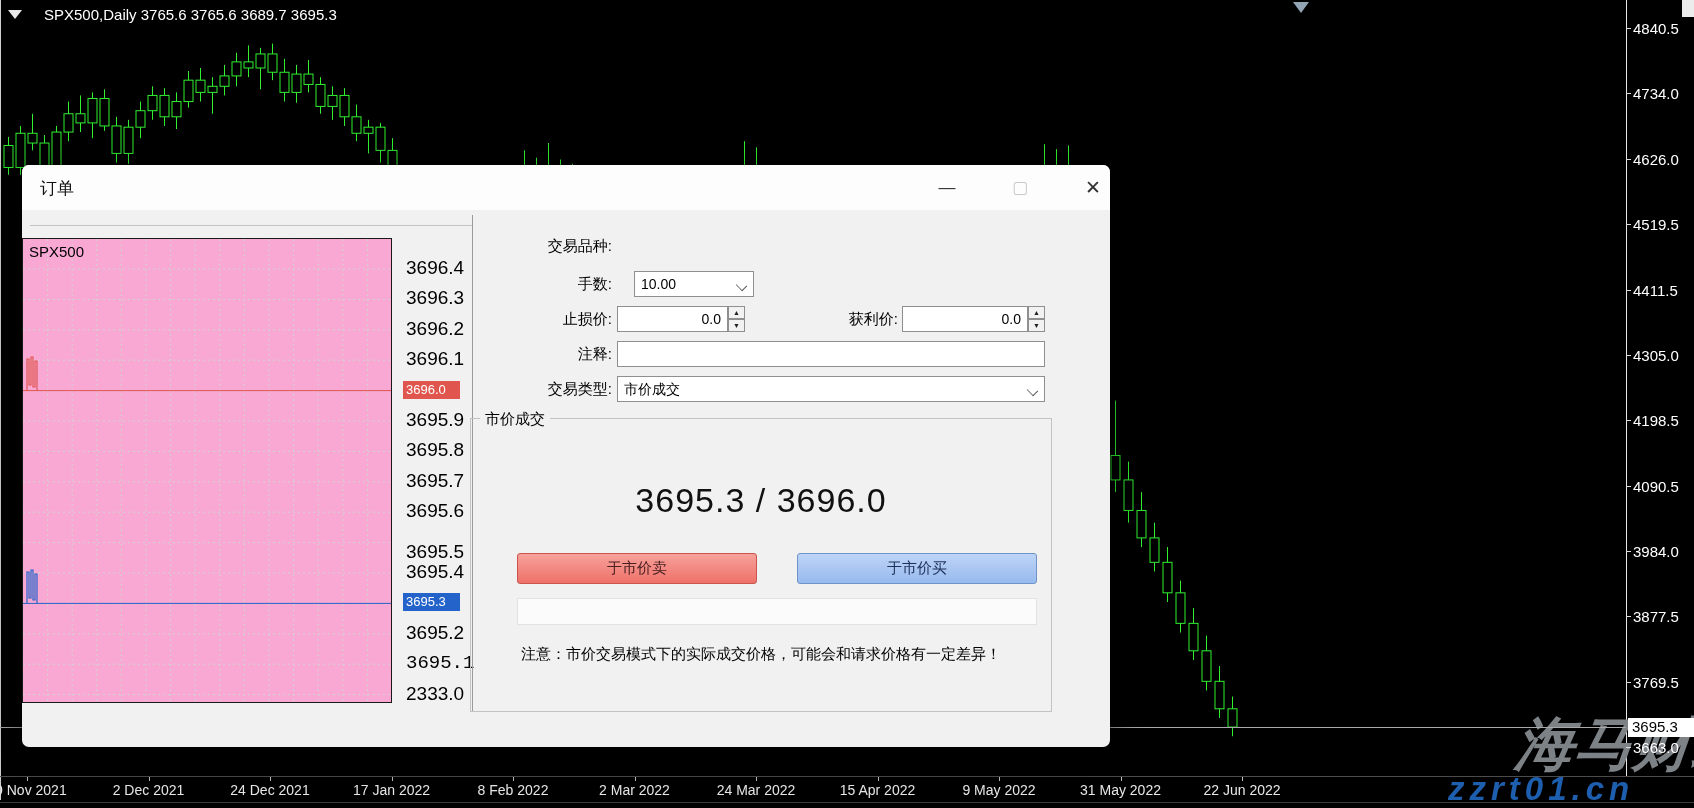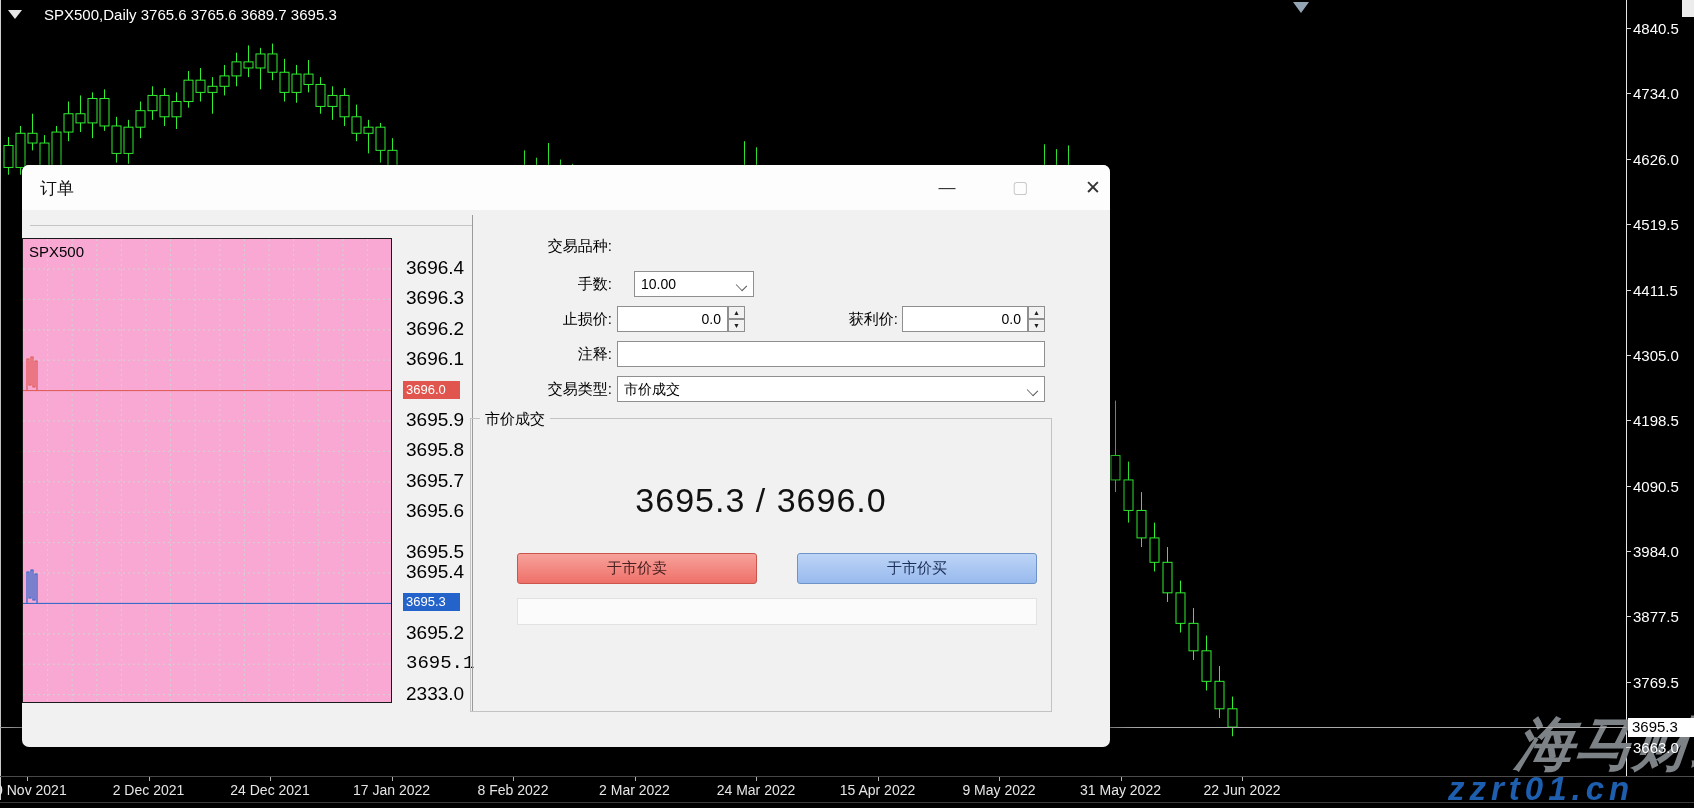--- a/index.html
+++ b/index.html
@@ -357,14 +357,15 @@
       <span>市价成交</span>
       <span class="chev"></span>
     </div>
 
     <div id="group-box" class="abs"></div>
     <div id="group-title" class="abs">市价成交</div>
     <div id="quote" class="abs">3695.3 / 3696.0</div>
     <div id="sell-btn" class="abs trade-btn">于市价卖</div>
     <div id="buy-btn" class="abs trade-btn">于市价买</div>
     <div id="result-bar" class="abs"></div>
+    <div id="exec-note" class="abs">注意：市价交易模式下的实际成交价格，可能会和请求价格有一定差异！</div>
   </div>
 </div>
 
 </body></html>

